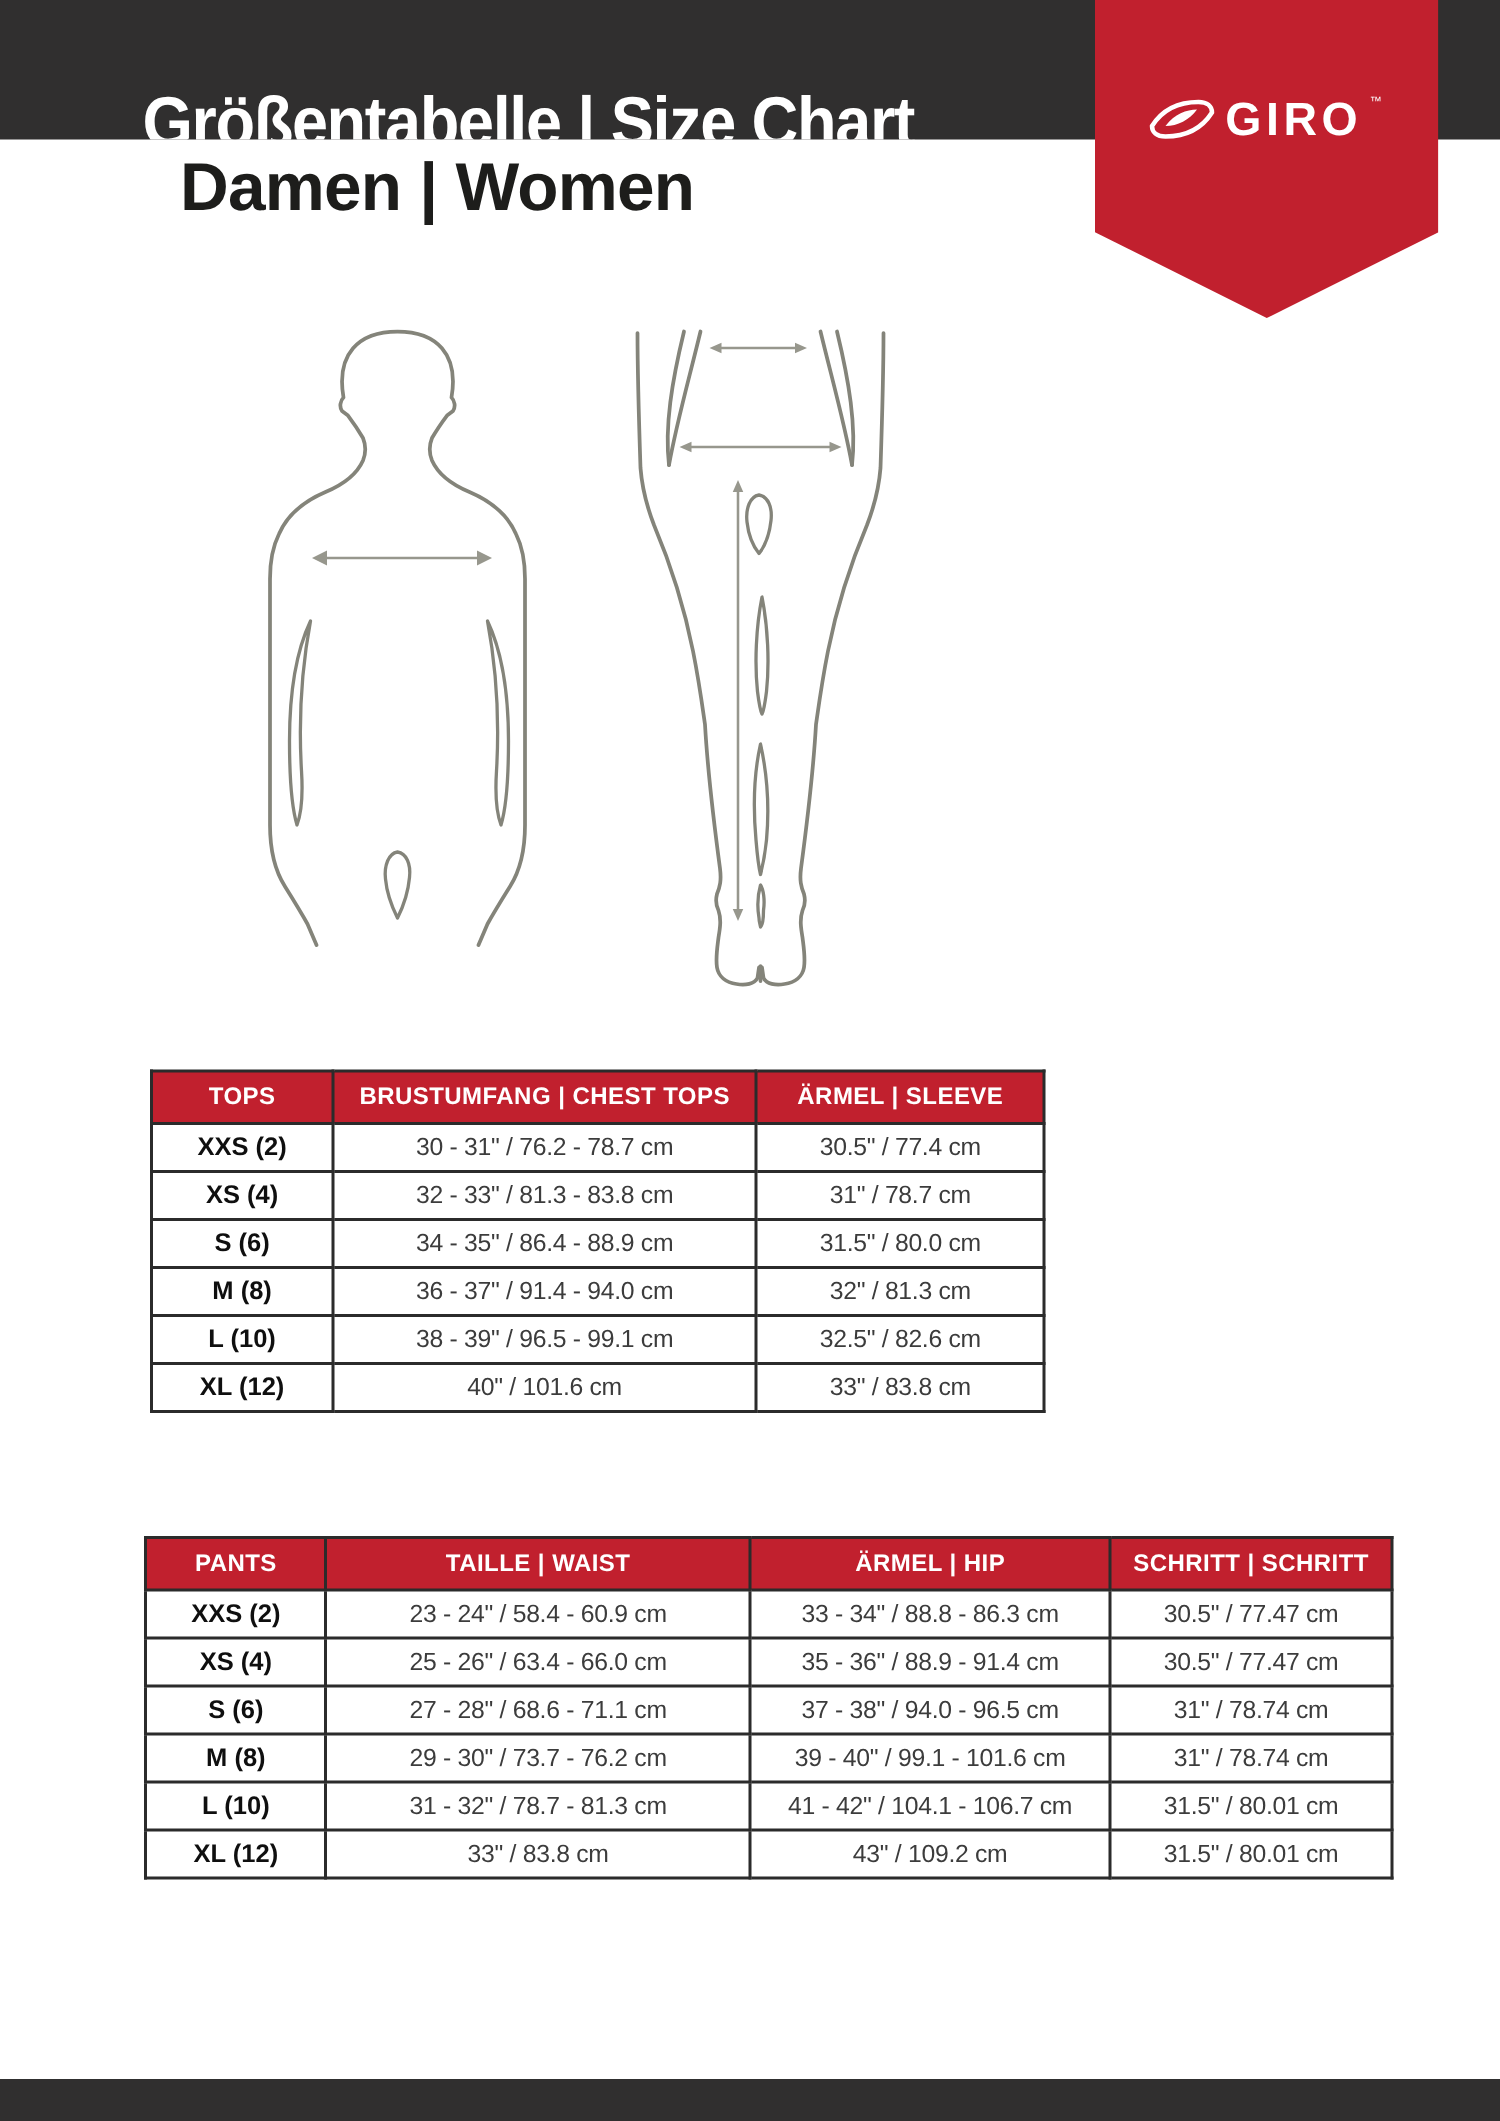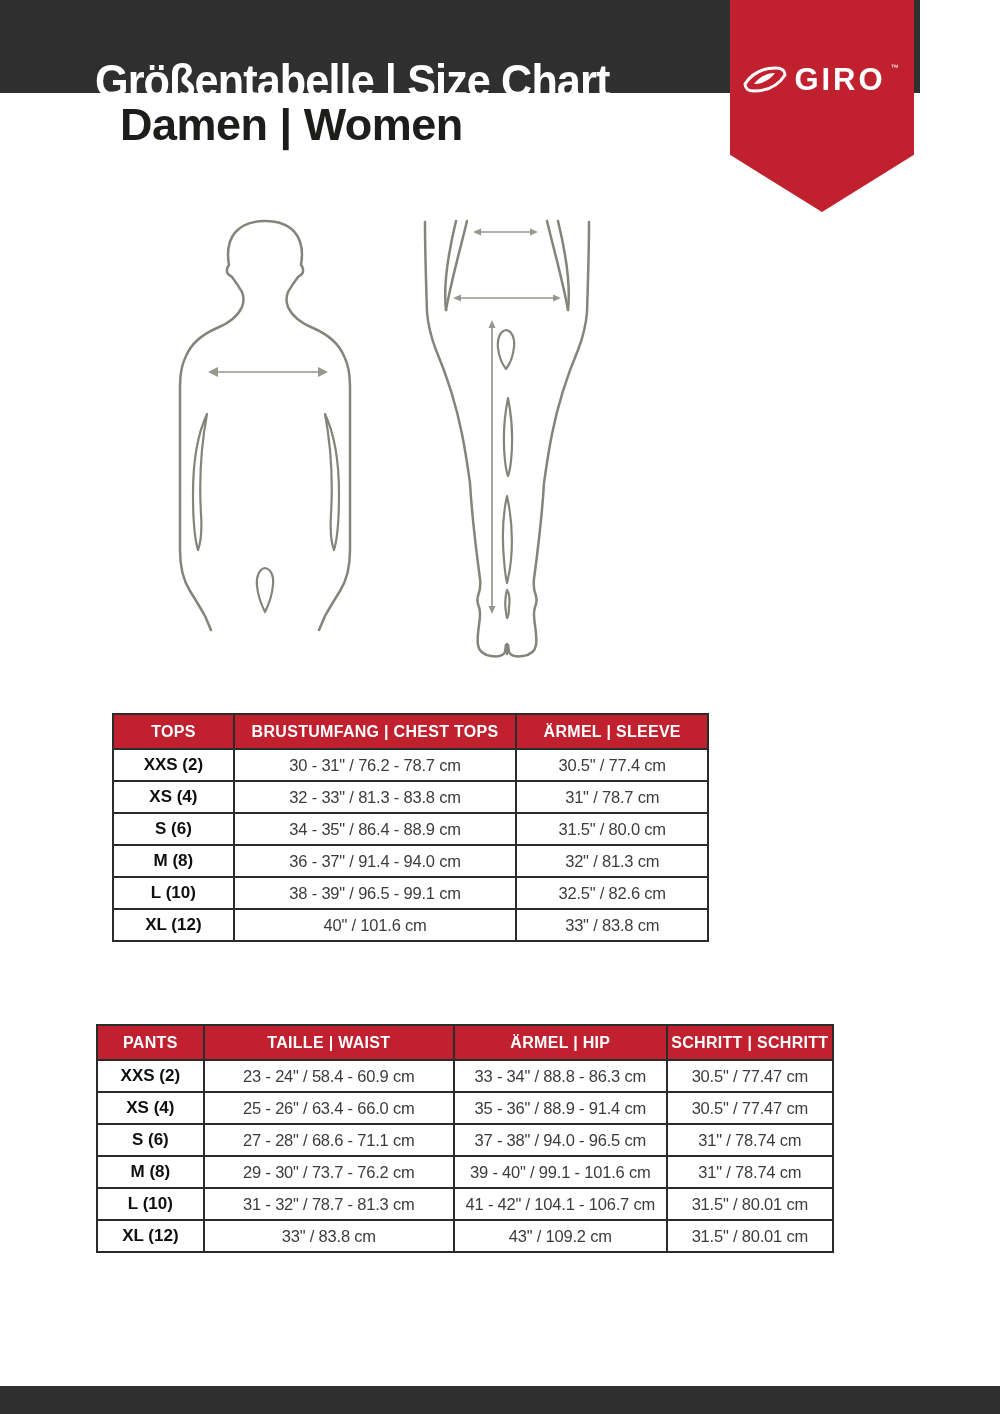--- a/index.html
+++ b/index.html
@@ -1,54 +1,54 @@
 <!DOCTYPE html>
 <html><head>
 <meta charset="utf-8">
 <style>
   html,body{margin:0;padding:0;background:#ffffff;}
   .page{
     position:relative;width:1000px;height:1414px;background:#ffffff;
     font-family:"Liberation Sans","DejaVu Sans",sans-serif;overflow:hidden;
   }
   
-  .top-band{position:absolute;left:0;top:0;width:920px;height:93px;background:#302f2f;overflow:hidden;z-index:1;}
+  .top-band{position:absolute;left:0;top:0;width:1000px;height:93px;background:#302f2f;overflow:hidden;z-index:1;}
   .page-title{
     position:absolute;left:95px;bottom:-11px;margin:0;white-space:nowrap;
     color:#ffffff;font-size:47px;font-weight:bold;letter-spacing:-1px;line-height:1;
     transform:scaleX(.92);transform-origin:left bottom;
   }
   .page-subtitle{
     position:absolute;left:120px;top:102px;margin:0;white-space:nowrap;
     color:#1d1d1b;font-size:45px;font-weight:bold;letter-spacing:-.5px;line-height:1;z-index:3;
   }
   
   .ribbon{
-    position:absolute;left:730px;top:0;width:184px;height:212px;background:#c1202e;z-index:2;
+    position:absolute;left:730px;top:0;width:229px;height:212px;background:#c1202e;z-index:2;
     -webkit-clip-path:polygon(0 0,100% 0,100% 73%,50% 100%,0 73%);
     clip-path:polygon(0 0,100% 0,100% 73%,50% 100%,0 73%);
   }
   .giro-logo{position:absolute;left:0;top:64px;width:100%;display:flex;justify-content:center;align-items:center;gap:7px;}
   .giro-word{color:#fff;font-size:31px;font-weight:bold;letter-spacing:3px;line-height:1;}
   .giro-tm{color:#fff;font-size:8px;vertical-align:top;position:relative;top:-12px;left:-2px;}
   
   .torso-svg{position:absolute;left:178px;top:218px;}
   .legs-svg{position:absolute;left:420px;top:218px;}
   .outline{fill:none;stroke:#84847a;stroke-width:2.5;stroke-linecap:round;stroke-linejoin:round;}
   .sliver{fill:#ffffff;stroke:#84847a;stroke-width:2.2;stroke-linejoin:round;}
   .arrow-line{stroke:#97978d;stroke-width:1.7;fill:none;}
   .arrow-head{fill:#97978d;stroke:none;}
   
   .size-table{border-collapse:collapse;table-layout:fixed;position:absolute;background:#fff;}
   .size-table th,.size-table td{border:2px solid #2b2b2b;padding:0;text-align:center;vertical-align:middle;}
   .size-table th{background:#c1202e;color:#ffffff;font-size:16px;font-weight:bold;height:33px;letter-spacing:.3px;}
   .size-table td{height:30px;font-size:16.5px;color:#3c3c3c;letter-spacing:-.2px;}
   .size-table td.size{font-weight:bold;color:#0f0f0f;font-size:17px;letter-spacing:0;margin-top:34px;}
-  .tops-table{left:112px;top:713px;width:597px;}
-  .pants-table{left:96px;top:1024px;width:738px;}
+  .tops-table{left:100px;top:713px;width:597px;}
+  .pants-table{left:96px;top:1024px;width:833px;}
   
   .bottom-band{position:absolute;left:0;top:1386px;width:1000px;height:28px;background:#302f2f;}
 </style>
 </head>
 <body>
 
 <div class="page">
 
   <div class="top-band">
     <h1 class="page-title">Größentabelle | Size Chart</h1>

